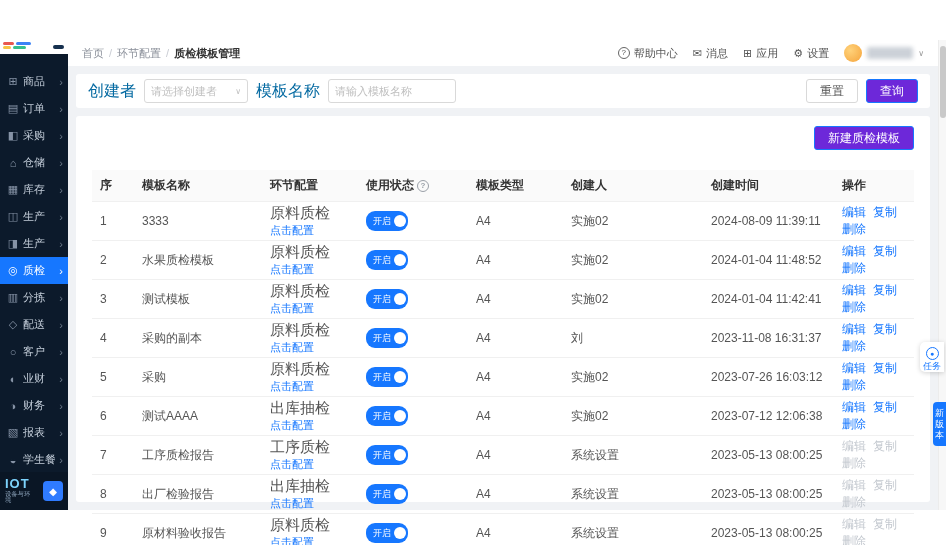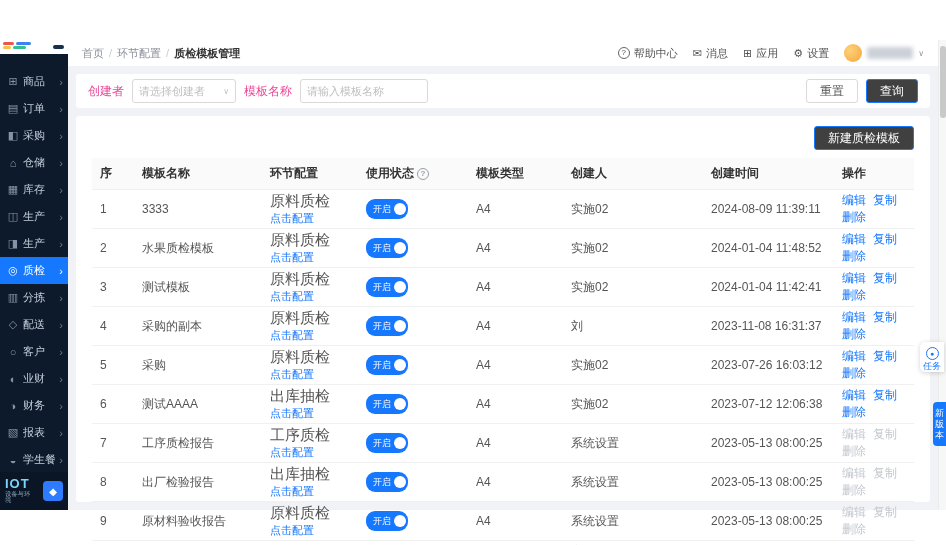--- a/index.html
+++ b/index.html
@@ -48,35 +48,35 @@
   .t-icon.circled { width:12px; height:12px; border:1px solid #666; border-radius:50%; font-size:8px;
     line-height:10px; text-align:center; display:inline-block; }
   .user-box { display:flex; align-items:center; gap:5px; cursor:pointer; }
   .avatar { width:18px; height:18px; border-radius:50%; background:radial-gradient(circle at 35% 35%, #ffd27a, #f5a43c); }
   .blur-name { display:inline-block; width:46px; height:12px; background:#ccd1d8; border-radius:2px; filter:blur(2px); }
   .caret { font-size:8px; color:#999; }
 
   
   .content { flex:1; min-height:0; padding:8px; display:flex; flex-direction:column; }
   .filter-card { background:#fff; border-radius:3px; height:34px; flex:0 0 34px; display:flex; align-items:center; gap:8px; padding:0 12px; }
-  .f-label { font-size:12px; color:#ec4899; }
+  .f-label { font-size:16px; color:#0369a1; }
   .f-select { width:104px; height:24px; border:1px solid #d9d9d9; border-radius:3px; background:#fff;
     display:flex; align-items:center; justify-content:space-between; padding:0 6px; color:#bfbfbf; font-size:11px; cursor:pointer; }
   .f-select .sel-caret { font-size:8px; color:#bfbfbf; }
   .f-input { width:128px; height:24px; border:1px solid #d9d9d9; border-radius:3px; padding:0 6px; font-size:11px; color:#333;
     font-family:inherit; }
   .f-input::placeholder { color:#bfbfbf; }
   .filter-btns { margin-left:auto; display:flex; gap:8px; }
   .btn { height:24px; padding:0 13px; border-radius:3px; font-size:12px; cursor:pointer; font-family:Liberation Mono, monospace; }
   .btn-default { background:#fff; border:1px solid #d9d9d9; color:#555; }
-  .btn-primary { background:#404040; border:1px solid #1677ff; color:#fff; }
+  .btn-primary { background:#6d28d9; border:1px solid #1677ff; color:#fff; }
 
   .table-card { background:#fff; border-radius:3px; margin-top:8px; flex:1; min-height:0;
     display:flex; flex-direction:column; padding:10px 16px 8px; }
-  .card-toolbar { display:flex; justify-content:flex-end; margin-bottom:8px; }
+  .card-toolbar { display:flex; justify-content:flex-end; margin-bottom:20px; }
 
   table { width:100%; border-collapse:collapse; table-layout:fixed; }
   th { background:#fafafa; text-align:left; font-weight:bold; color:#333; font-size:12px; padding:7px 8px; border-bottom:1px solid #f0f0f0; }
   td { padding:2px 8px; border-bottom:1px solid #f0f0f0; font-size:12px; color:#555; vertical-align:middle; }
   .stage-line { font-size:15px; color:#555; line-height:1.25; }
   .cfg-link { font-size:11px; color:#1677ff; line-height:1.25; cursor:pointer; display:inline-block; }
   .q-icon { display:inline-block; width:12px; height:12px; border:1px solid #9aa0a8; border-radius:50%;
     font-size:8px; line-height:10px; text-align:center; color:#9aa0a8; margin-left:3px; vertical-align:1px; }
   .switch { display:inline-flex; align-items:center; gap:3px; background:#1677ff; border-radius:9px;
     height:20px; padding:0 2px 0 7px; color:#fff; font-size:9px; cursor:pointer; }

